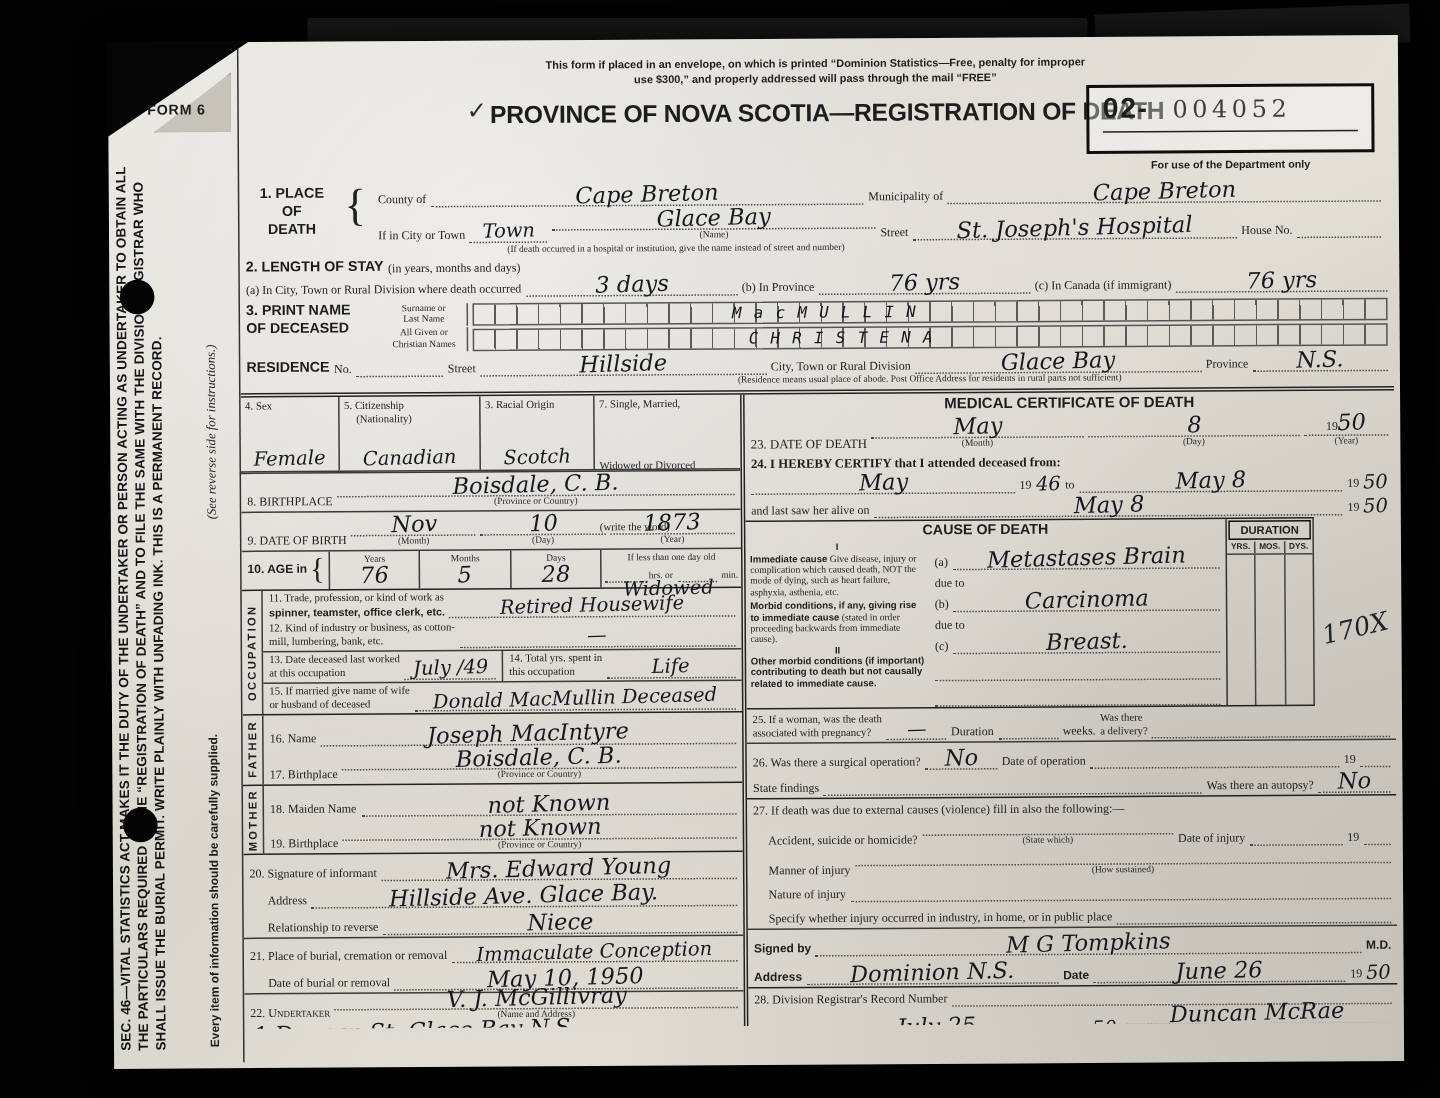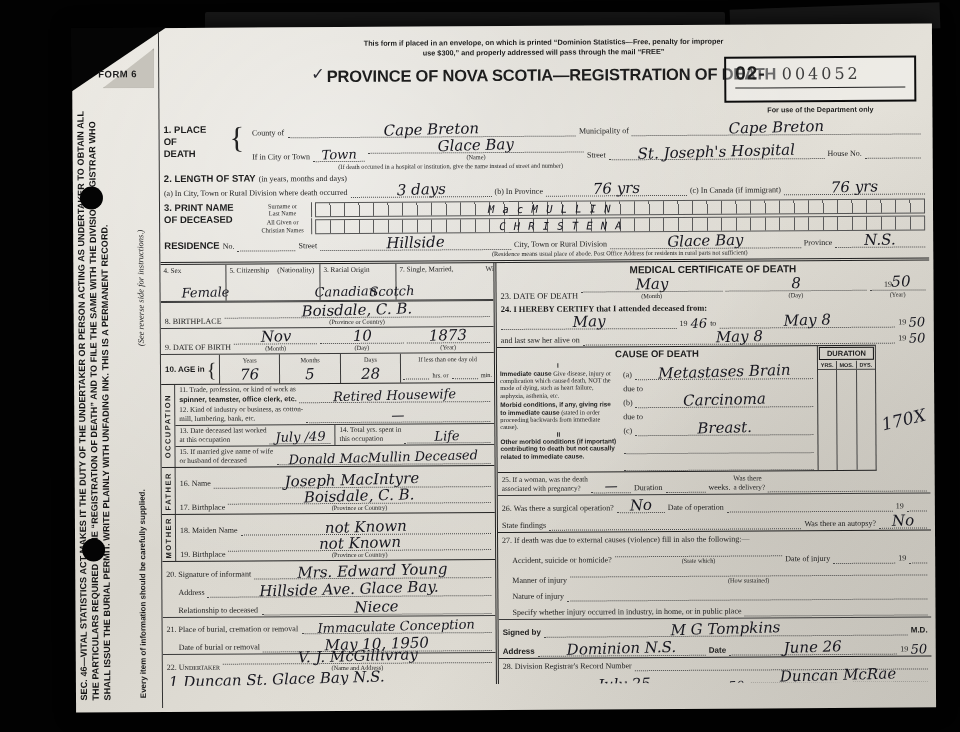--- a/index.html
+++ b/index.html
@@ -56,21 +56,21 @@
   .check{font-family:"DejaVu Sans",sans-serif;font-size:16px;color:#2a2a32;position:relative;top:-3px;margin-right:2px;}
   .stamp-wrap{position:absolute;right:12px;top:28px;width:192px;}
   .stamp{border:2.5px solid #0d0d0d;height:46px;padding:4px 9px 2px;background:rgba(255,255,255,.35);}
   .sp{font:bold 19px "Liberation Sans",sans-serif;letter-spacing:1px;margin-top:20px;}
   .sn{font:16px "DejaVu Serif",serif;letter-spacing:3px;color:#3e3e3e;margin-left:16px;}
   .sline{border-top:1.5px solid #222;margin-top:3px;}
   .scap{font:bold 7.2px "Liberation Sans",sans-serif;text-align:center;margin-top:3px;}
 
   
   .s1{display:flex;gap:4px;padding:2px 4px 0;}
-  .s1lab{width:62px;}
+  .s1lab{width:62px;text-align:center;}
   .s1lab div{font:bold 9.5px "Liberation Sans",sans-serif;line-height:1.25;}
   .brace{font-size:30px;font-weight:normal;line-height:.9;color:#222;}
   .s1lines{flex:1;}
   .hospnote{text-align:left;padding-left:90px;}
 
   
   .s3{display:flex;gap:4px;padding:1px 4px;}
   .s3lab{width:88px;}
   .s3lab div{font:bold 9.5px "Liberation Sans",sans-serif;line-height:1.3;}
   .s3rows{flex:1;}
@@ -85,21 +85,21 @@
   .resnote{padding-left:150px;}
 
   
   .cols{display:flex;border-top:3px double #222;height:424px;}
   .colL{width:336px;border-right:3px double #222;display:flex;flex-direction:column;overflow:hidden;}
   .colR{flex:1;display:flex;flex-direction:column;overflow:hidden;}
   .bt{border-top:1px solid #3a3a3a;}
   .bth{border-top:1.6px solid #222;}
 
   .cells{display:flex;height:50px;border-bottom:1px solid #3a3a3a;}
-  .cell{border-right:1px solid #3a3a3a;padding:2px 3px;display:flex;flex-direction:row;}
+  .cell{border-right:1px solid #3a3a3a;padding:2px 3px;display:flex;flex-direction:column;}
   .cell:last-child{border-right:none;gap:32px;}
   .cell .hwv{margin-top:auto;text-align:center;}
   .c1{width:66px;} .c2{width:94px;} .c3{width:76px;} .c4{flex:1;}
 
   .agewrap{display:flex;align-items:stretch;border-bottom:1.6px solid #222;height:42px;}
   .agelab{width:58px;display:flex;align-items:center;padding-left:4px;gap:2px;}
   .agec{flex:1;border-left:1px solid #3a3a3a;display:flex;flex-direction:column;align-items:center;
         justify-content:space-between;padding:2px 2px 3px;}
   .agec.wide{flex:1.6;}
 
@@ -426,21 +426,21 @@
 
         <div class="r" style="min-height:19px">
           <span class="lbl">20. Signature of informant</span>
           <span class="ln f1"><span class="hw big">Mrs. Edward Young</span></span>
         </div>
         <div class="r" style="min-height:18px;padding-left:16px">
           <span class="lbl">Address</span>
           <span class="ln f1"><span class="hw big">Hillside Ave. Glace Bay.</span></span>
         </div>
         <div class="r" style="min-height:18px;padding-left:16px">
-          <span class="lbl">Relationship to deceased</span>
+          <span class="lbl">Relationship to reverse</span>
           <span class="ln f1"><span class="hw big">Niece</span></span>
         </div>
 
         <div class="r bt" style="min-height:19px">
           <span class="lbl">21. Place of burial, cremation or removal</span>
           <span class="ln f1"><span class="hw">Immaculate Conception</span></span>
         </div>
         <div class="r" style="min-height:18px;padding-left:16px">
           <span class="lbl">Date of burial or removal</span>
           <span class="ln f1"><span class="hw big">May 10, 1950</span></span>

